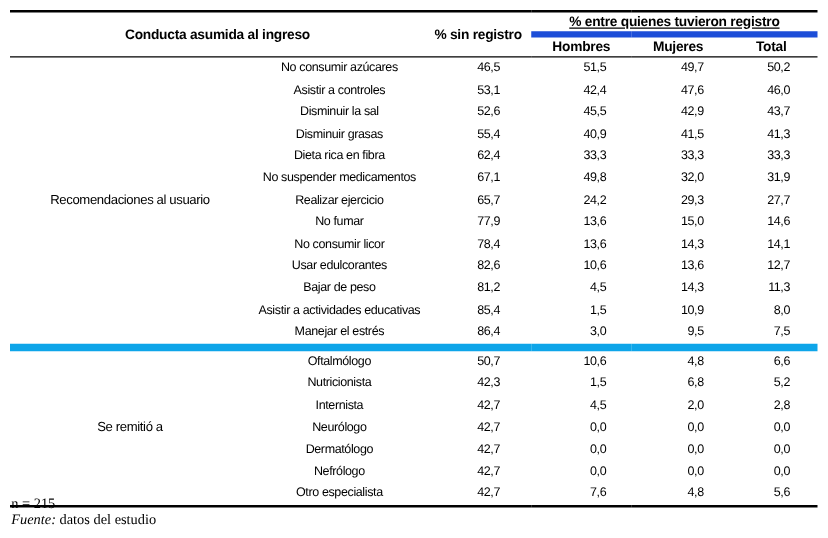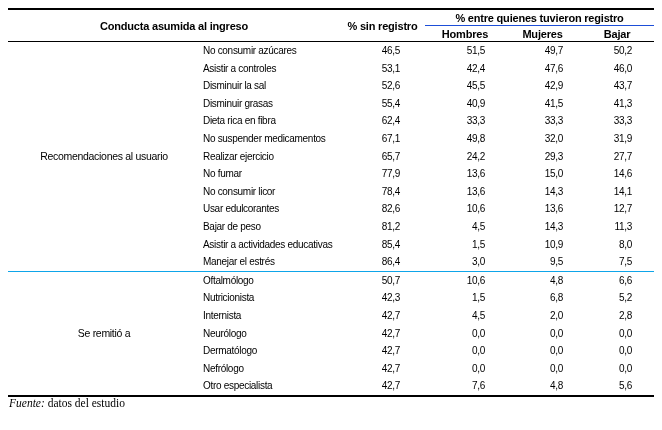--- a/index.html
+++ b/index.html
@@ -35,47 +35,48 @@
     padding: 0;
     height: 15px;
     line-height: 14px;
     letter-spacing: -0.2px;
     white-space: nowrap;
   }
   thead {
     border-bottom: 1px solid #000000;
   }
   th.with-record {
-    border-bottom: 1px solid #1d4ed8;
+    border-bottom: 5px solid #1d4ed8;
+    text-decoration: underline;
   }
   tbody td {
     font-size: 10px;
     padding: 0;
     height: 17.6px;
     line-height: 17.6px;
     letter-spacing: -0.3px;
     white-space: nowrap;
     vertical-align: middle;
   }
   td.group-cell {
     font-weight: normal;
     text-align: center;
     font-size: 10.5px;
   }
   td.item-cell {
-    text-align: left;
+    text-align: center;
     padding-left: 3px;
   }
   td.num-cell { text-align: right; }
   td.num-cell.col0 { padding-right: 25px; margin-top: 39px; }
   td.num-cell.col1 { padding-right: 20px; }
   td.num-cell.col2 { padding-right: 17px; }
   td.num-cell.col3 { padding-right: 22px; }
   tr.group-start td {
-    border-top: 1px solid #0ea5e9;
+    border-top: 6px solid #0ea5e9;
   }
   .table-footer {
     position: absolute;
     left: 9px;
     top: 397px;
     font-family: "Liberation Serif", serif;
     font-size: 11.5px;
     line-height: 13px;
     color: #000000;
   }
@@ -100,21 +101,21 @@
     </colgroup>
     <thead>
       <tr>
         <th colspan="2" rowspan="2">Conducta asumida al ingreso</th>
         <th rowspan="2">% sin registro</th>
         <th colspan="3" class="with-record">% entre quienes tuvieron registro</th>
       </tr>
       <tr>
         <th>Hombres</th>
         <th>Mujeres</th>
-        <th>Bajar</th>
+        <th>Total</th>
       </tr>
     </thead>
     <tbody>
         <tr>
           <td class="group-cell" rowspan="13">Recomendaciones al usuario</td>
           <td class="item-cell">No consumir azúcares</td>
           <td class="num-cell col0">46,5</td>
           <td class="num-cell col1">51,5</td>
           <td class="num-cell col2">49,7</td>
           <td class="num-cell col3">50,2</td>
@@ -250,16 +251,17 @@
           <td class="item-cell">Otro especialista</td>
           <td class="num-cell col0">42,7</td>
           <td class="num-cell col1">7,6</td>
           <td class="num-cell col2">4,8</td>
           <td class="num-cell col3">5,6</td>
         </tr>
       </tbody>
   </table>
 
   <div class="table-footer">
+    <div>n = 215</div>
     <div><span class="source-label">Fuente:</span><span> datos del estudio</span></div>
   </div>
 
 </div>
 
 </body></html>

